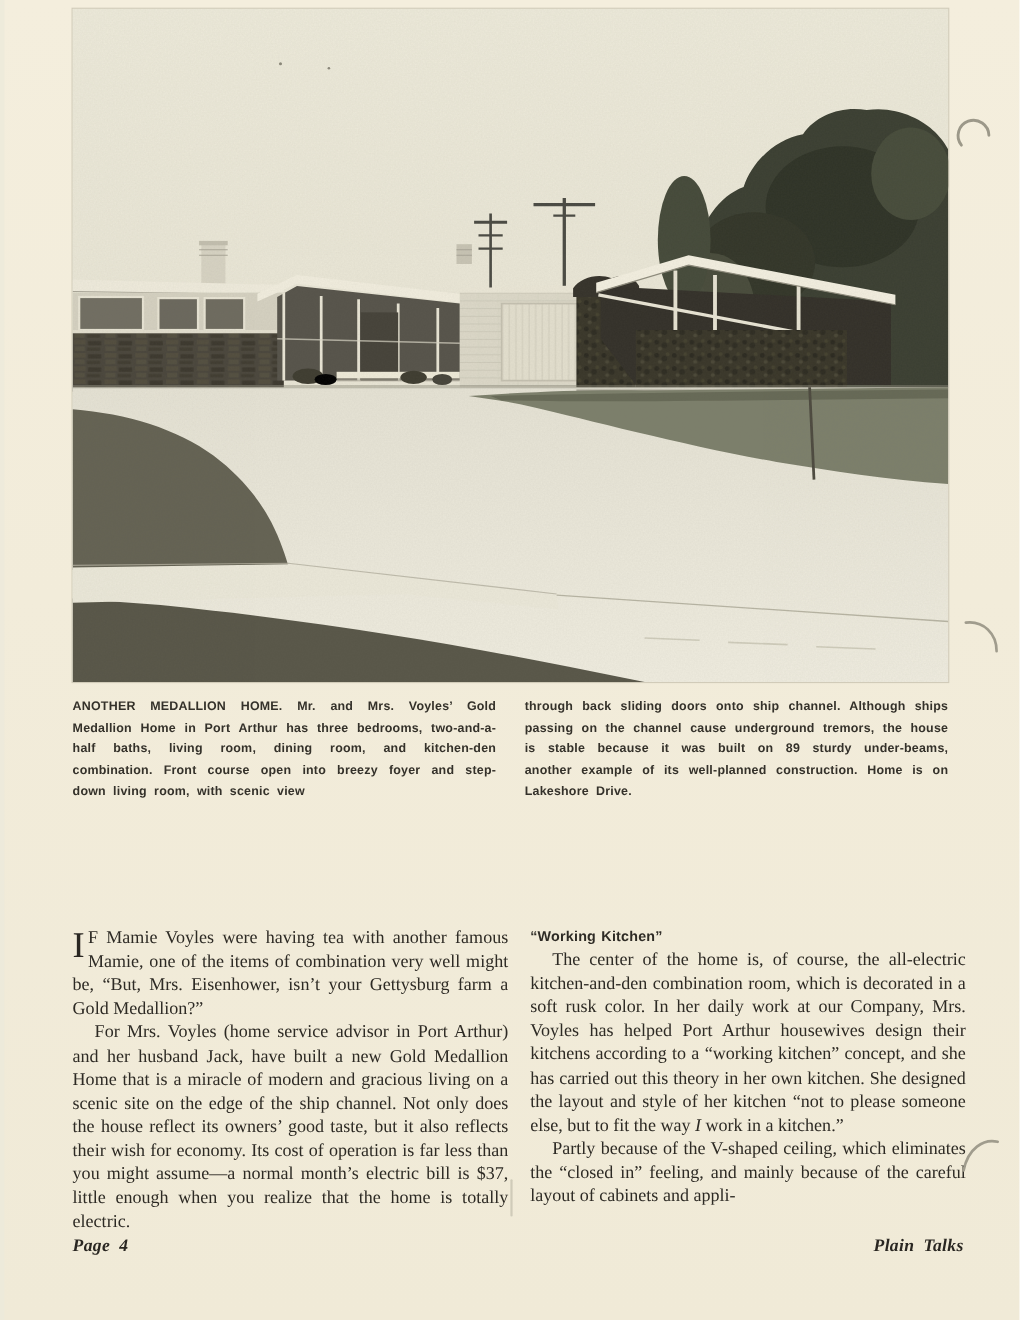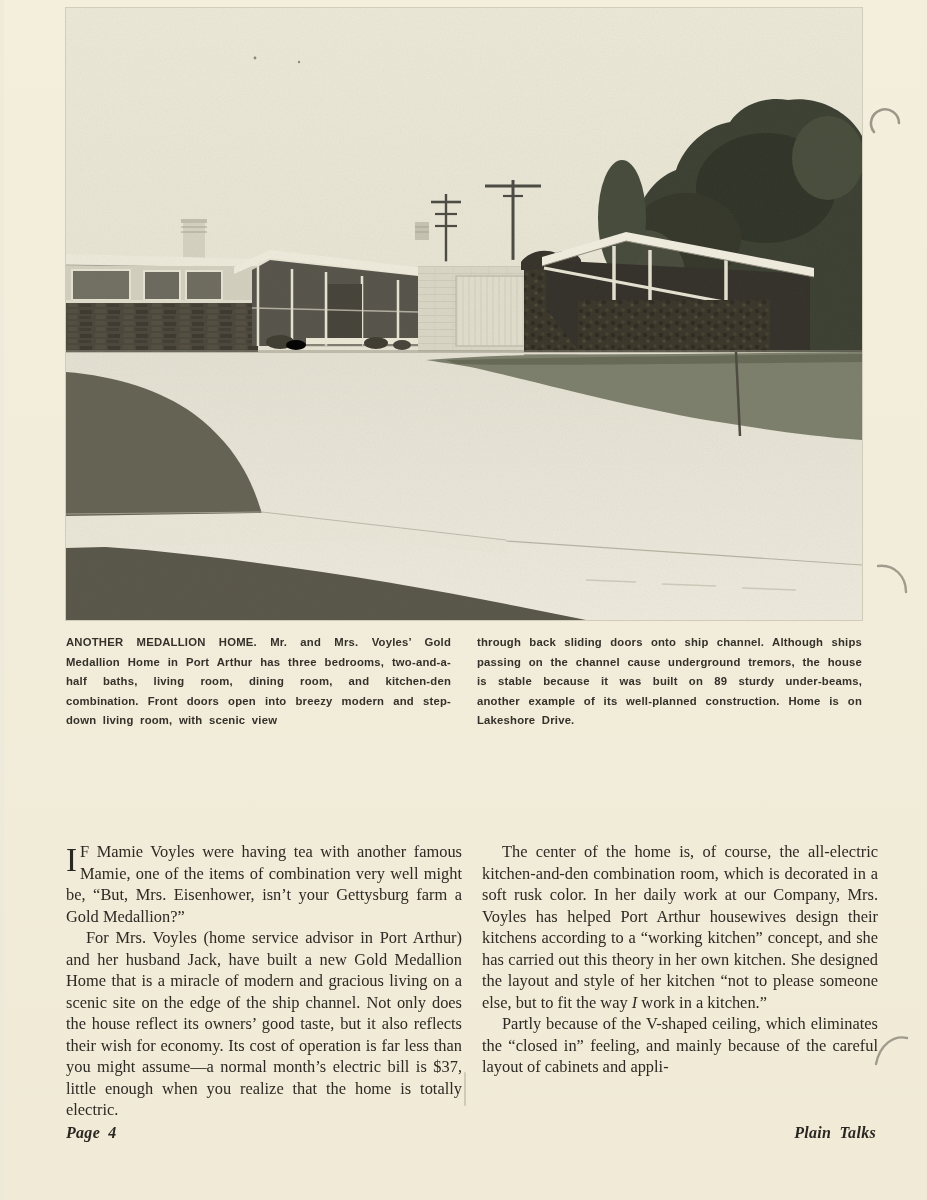--- a/index.html
+++ b/index.html
@@ -221,32 +221,33 @@
         <path d="M0,506 L196,504 L440,532" stroke="#b3af9f" stroke-width="1" fill="none" opacity=".8"></path>
         <path d="M440,533 L796,557" stroke="#aaa795" stroke-width="1.2" opacity=".8"></path>
         <path d="M520,572 L570,574 M596,576 L650,578 M676,580 L730,582" stroke="#cfccbb" stroke-width="1.5"></path>
       </g>
 
       <rect x="0" y="0" width="796" height="612" filter="url(#grain)" opacity=".14"></rect>
     </svg>
   </div>
 
   <div class="caption-row">
-    <div class="caption-col">ANOTHER MEDALLION HOME. Mr. and Mrs. Voyles’ Gold Medallion Home in Port Arthur has three bedrooms, two-and-a-half baths, living room, dining room, and kitchen-den combination. Front doors open into breezy modern and step-down living room, with scenic view</div>
+    <div class="caption-col">ANOTHER MEDALLION HOME. Mr. and Mrs. Voyles’ Gold Medallion Home in Port Arthur has three bedrooms, two-and-a-half baths, living room, dining room, and kitchen-den combination. Front course open into breezy foyer and step-down living room, with scenic view</div>
     <div class="caption-col">through back sliding doors onto ship channel. Although ships passing on the channel cause underground tremors, the house is stable because it was built on 89 sturdy under-beams, another example of its well-planned construction. Home is on Lakeshore Drive.</div>
   </div>
 
 
 
   <div class="article">
     <div class="col">
       <p><span class="initcap">I</span><span>F Mamie Voyles were having tea with another famous Mamie, one of the items of combination very well might be, “But, Mrs. Eisenhower, isn’t your Gettysburg farm a Gold Medallion?”</span></p>
       <p class="indent">For Mrs. Voyles (home service advisor in Port Arthur) and her husband Jack, have built a new Gold Medallion Home that is a miracle of modern and gracious living on a scenic site on the edge of the ship channel. Not only does the house reflect its owners’ good taste, but it also reflects their wish for economy. Its cost of operation is far less than you might assume—a normal month’s electric bill is $37, little enough when you realize that the home is totally electric.</p>
     </div>
     <div class="col">
+      <p class="subhead">“Working Kitchen”</p>
       <p class="indent"><span>The center of the home is, of course, the all-electric kitchen-and-den combination room, which is decorated in a soft rusk color. In her daily work at our Company, Mrs. Voyles has helped Port Arthur housewives design their kitchens according to a “working kitchen” concept, and she has carried out this theory in her own kitchen. She designed the layout and style of her kitchen “not to please someone else, but to fit the way </span><span class="emph">I</span><span> work in a kitchen.”</span></p>
       <p class="indent">Partly because of the V-shaped ceiling, which eliminates the “closed in” feeling, and mainly because of the careful layout of cabinets and appli-</p>
     </div>
   </div>
 
   <div class="divider-mark"></div>
 
   <div class="folio left">Page 4</div>
   <div class="folio right">Plain Talks</div>
 

